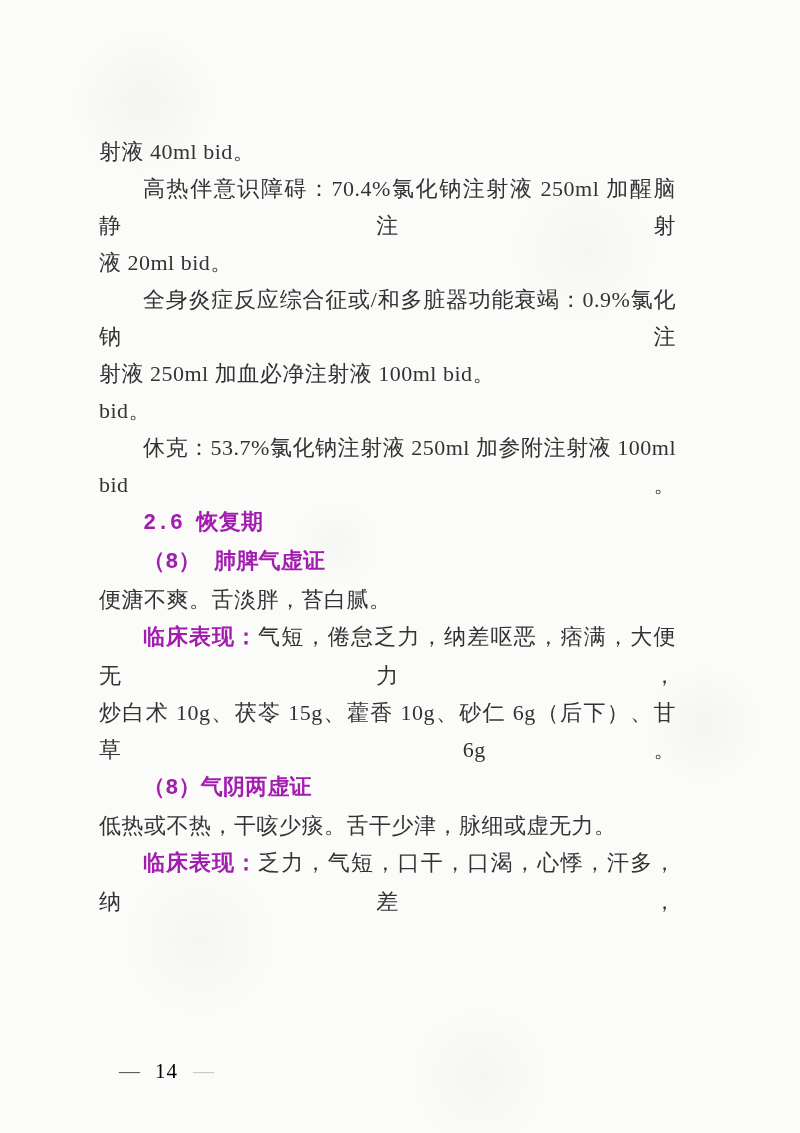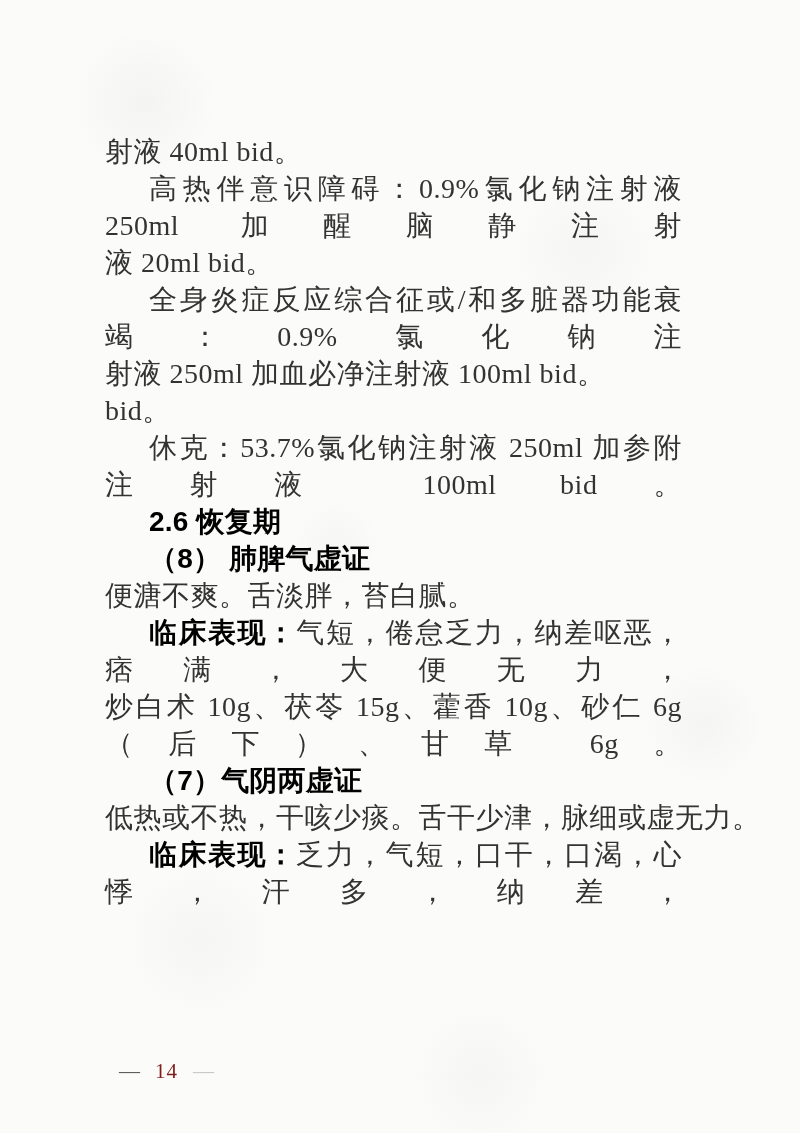--- a/index.html
+++ b/index.html
@@ -22,80 +22,80 @@
     background:
       radial-gradient(circle at 18% 9%, rgba(180,180,175,0.10), transparent 6%),
       radial-gradient(circle at 73% 22%, rgba(180,180,175,0.08), transparent 7%),
       radial-gradient(circle at 42% 48%, rgba(180,180,175,0.07), transparent 6%),
       radial-gradient(circle at 88% 64%, rgba(180,180,175,0.09), transparent 6%),
       radial-gradient(circle at 25% 83%, rgba(180,180,175,0.08), transparent 7%),
       radial-gradient(circle at 60% 95%, rgba(180,180,175,0.08), transparent 6%);
   }
   .text-block {
     position: absolute;
-    left: 105px;
+    left: 99px;
     top: 133px;
     width: 577px;
     color: #333333;
-    font-size: 28px;
+    font-size: 22px;
     line-height: 37px;
     letter-spacing: 0.5px;
   }
   .line {
     white-space: nowrap;
     text-align: left;
   }
   .line.justify {
     white-space: normal;
     text-align: justify;
     text-align-last: justify;
   }
   .line.indent .seg:first-child {
     padding-left: 44px;
   }
   .seg.bold {
     font-weight: 700;
-    font-family: Liberation Sans, sans-serif;
-    color: #000000;
+    font-family: Liberation Mono, monospace;
+    color: #a21caf;
     letter-spacing: 0.2px;
     margin-top: 34px;
   }
   .page-footer {
     position: absolute;
     left: 119px;
     top: 1059px;
     display: flex;
     align-items: center;
     gap: 15px;
     font-size: 21px;
     color: #4a4a4a;
   }
   .page-footer .dash-left { color: #555555; }
-  .page-footer .page-num { color: #7f1d1d; letter-spacing: 1px; }
+  .page-footer .page-num { color: #000000; letter-spacing: 1px; }
   .page-footer .dash-right { color: #c6c6c4; }
 </style>
 </head>
 <body>
 
 <div class="scan-noise"></div>
 
 <main class="text-block" id="document-body">
     <div class="line"><span class="seg">射液 40ml bid。</span></div>
-    <div class="line indent justify"><span class="seg">高热伴意识障碍：0.9%氯化钠注射液 250ml 加醒脑静注射</span></div>
+    <div class="line indent justify"><span class="seg">高热伴意识障碍：70.4%氯化钠注射液 250ml 加醒脑静注射</span></div>
     <div class="line"><span class="seg">液 20ml bid。</span></div>
     <div class="line indent justify"><span class="seg">全身炎症反应综合征或/和多脏器功能衰竭：0.9%氯化钠注</span></div>
     <div class="line"><span class="seg">射液 250ml 加血必净注射液 100ml bid。</span></div>
     <div class="line"><span class="seg">bid。</span></div>
     <div class="line indent justify"><span class="seg">休克：53.7%氯化钠注射液 250ml 加参附注射液 100ml bid。</span></div>
     <div class="line indent"><span class="seg bold">2.6 恢复期</span></div>
     <div class="line indent"><span class="seg bold">（8） 肺脾气虚证</span></div>
     <div class="line"><span class="seg">便溏不爽。舌淡胖，苔白腻。</span></div>
     <div class="line indent justify"><span class="seg bold">临床表现：</span><span class="seg">气短，倦怠乏力，纳差呕恶，痞满，大便无力，</span></div>
     <div class="line justify"><span class="seg">炒白术 10g、茯苓 15g、藿香 10g、砂仁 6g（后下）、甘草 6g。</span></div>
-    <div class="line indent"><span class="seg bold">（7）气阴两虚证</span></div>
+    <div class="line indent"><span class="seg bold">（8）气阴两虚证</span></div>
     <div class="line"><span class="seg">低热或不热，干咳少痰。舌干少津，脉细或虚无力。</span></div>
     <div class="line indent justify"><span class="seg bold">临床表现：</span><span class="seg">乏力，气短，口干，口渴，心悸，汗多，纳差，</span></div>
     <div class="line indent justify"></div>
   </main>
 
 <footer class="page-footer">
   <span class="dash-left">—</span>
   <span class="page-num">14</span>
   <span class="dash-right">—</span>
 </footer>

